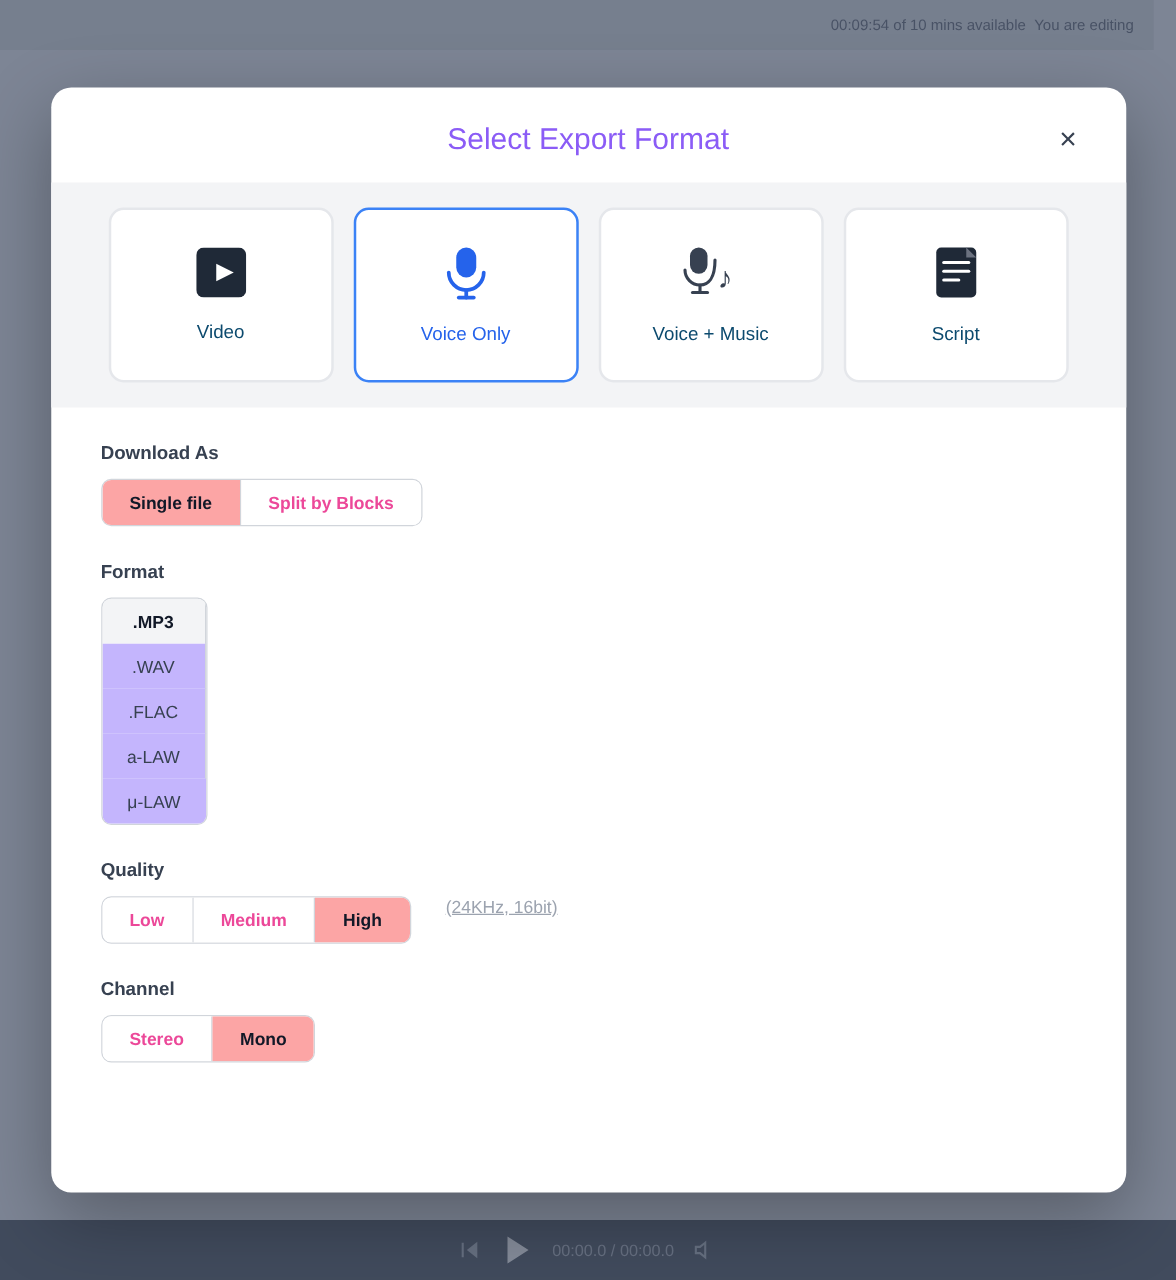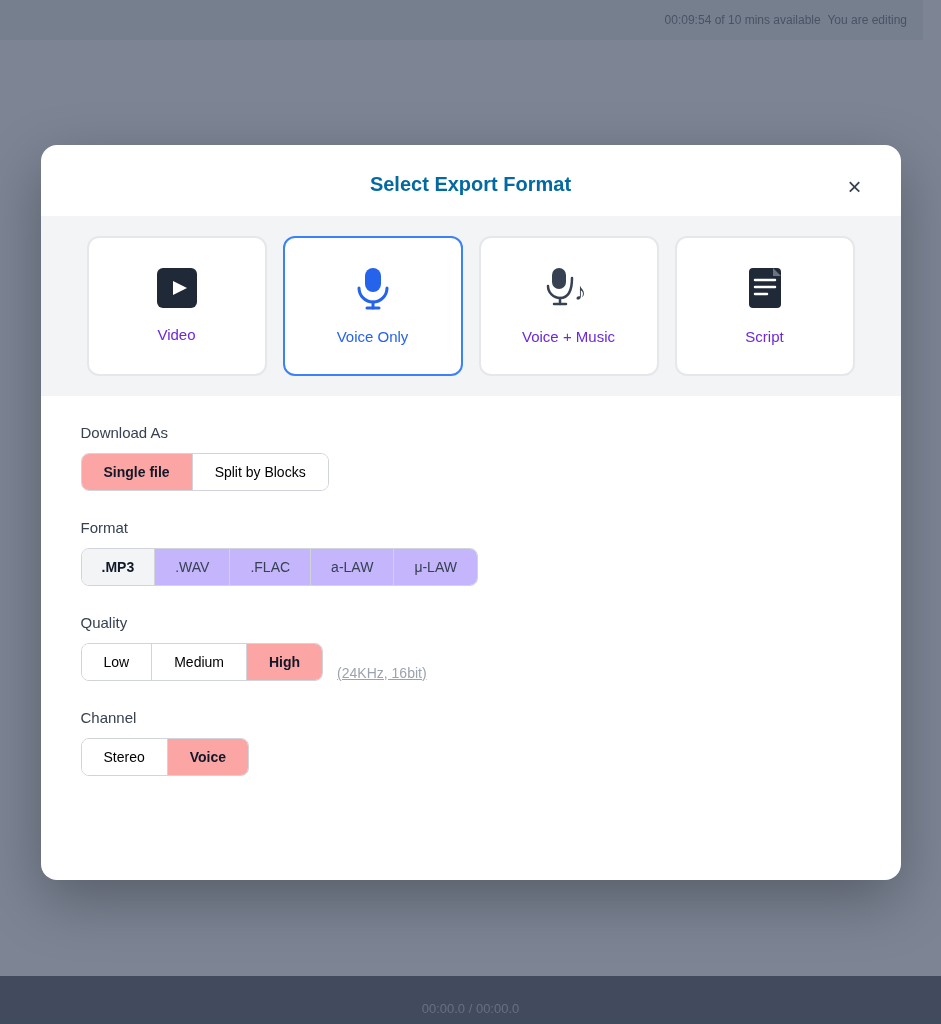--- a/index.html
+++ b/index.html
@@ -48,21 +48,20 @@
       position: absolute;
       bottom: 0;
       left: 0;
       right: 0;
       height: 48px;
       background: #1f2937;
       display: flex;
       align-items: center;
       justify-content: center;
       gap: 16px;
-      flex-direction: column;
     }
 
     
     .modal-backdrop {
       position: absolute;
       inset: 0;
       display: flex;
       align-items: center;
       justify-content: center;
     }
@@ -79,23 +78,23 @@
 
     .modal-header {
       display: flex;
       align-items: center;
       justify-content: center;
       padding: 28px 32px 20px;
       position: relative;
     }
 
     .modal-title {
-      font-size: 20px;
-      font-weight: 700;
-      color: #0369a1;
+      font-size: 24px;
+      font-weight: 400;
+      color: #8b5cf6;
     }
 
     .modal-close {
       position: absolute;
       right: 28px;
       top: 24px;
       background: none;
       border: none;
       font-size: 24px;
       color: #374151;
@@ -133,81 +132,82 @@
     }
 
     .format-card.selected {
       border-color: #3b82f6;
       border-width: 2px;
     }
 
     .format-card-label {
       font-size: 15px;
       font-weight: 500;
-      color: #6d28d9;
+      color: #0c4a6e;
     }
 
     .format-card.selected .format-card-label {
       color: #2563eb;
     }
 
     
     .modal-body {
       padding: 28px 40px;
     }
 
     .section {
       margin-bottom: 28px;
     }
 
     .section-label {
       font-size: 15px;
-      font-weight: 400;
+      font-weight: 700;
       color: #374151;
       margin-bottom: 12px;
     }
 
     
     .btn-group {
       display: flex;
       border: 1.5px solid #d1d5db;
       border-radius: 8px;
       overflow: hidden;
       width: fit-content;
     }
 
     .btn-group-item {
       padding: 10px 22px;
       font-size: 14px;
-      font-weight: 400;
+      font-weight: 700;
       background: #fff;
       border: none;
       border-right: 1.5px solid #d1d5db;
       cursor: pointer;
-      color: #000000;
+      color: #ec4899;
       transition: background 0.1s;
     }
 
     .btn-group-item:last-child {
       border-right: none;
     }
 
     .btn-group-item.active {
       background: #fca5a5;
       font-weight: 700;
       color: #111827;
     }
 
     
     .format-btn-group {
       display: flex;
       border: 1.5px solid #d1d5db;
       border-radius: 8px;
       overflow: hidden;
       width: fit-content;
+      flex-direction: column;
     }
 
     .format-btn {
       padding: 10px 20px;
       font-size: 14px;
       font-weight: 500;
       background: #c4b5fd;
       border: none;
       border-right: 1.5px solid #d1d5db;
       cursor: pointer;
@@ -220,22 +220,22 @@
 
     .format-btn.active {
       background: #f3f4f6;
       font-weight: 700;
       color: #111827;
     }
 
     
     .quality-row {
       display: flex;
-      align-items: flex-end;
-      gap: 14px;
+      align-items: flex-start;
+      gap: 28px;
     }
 
     .quality-hint {
       font-size: 14px;
       color: #9ca3af;
       text-decoration: underline;
     }
   </style>
 </head>
 <body>
@@ -357,19 +357,19 @@
             <button class="btn-group-item active">High</button>
           </div>
           <span class="quality-hint">(24KHz, 16bit)</span>
         </div>
       </div>
 
       <div class="section">
         <div class="section-label">Channel</div>
         <div class="btn-group">
           <button class="btn-group-item">Stereo</button>
-          <button class="btn-group-item active">Voice</button>
+          <button class="btn-group-item active">Mono</button>
         </div>
       </div>
 
     </div>
   </div>
 </div>
 
 </body></html>

